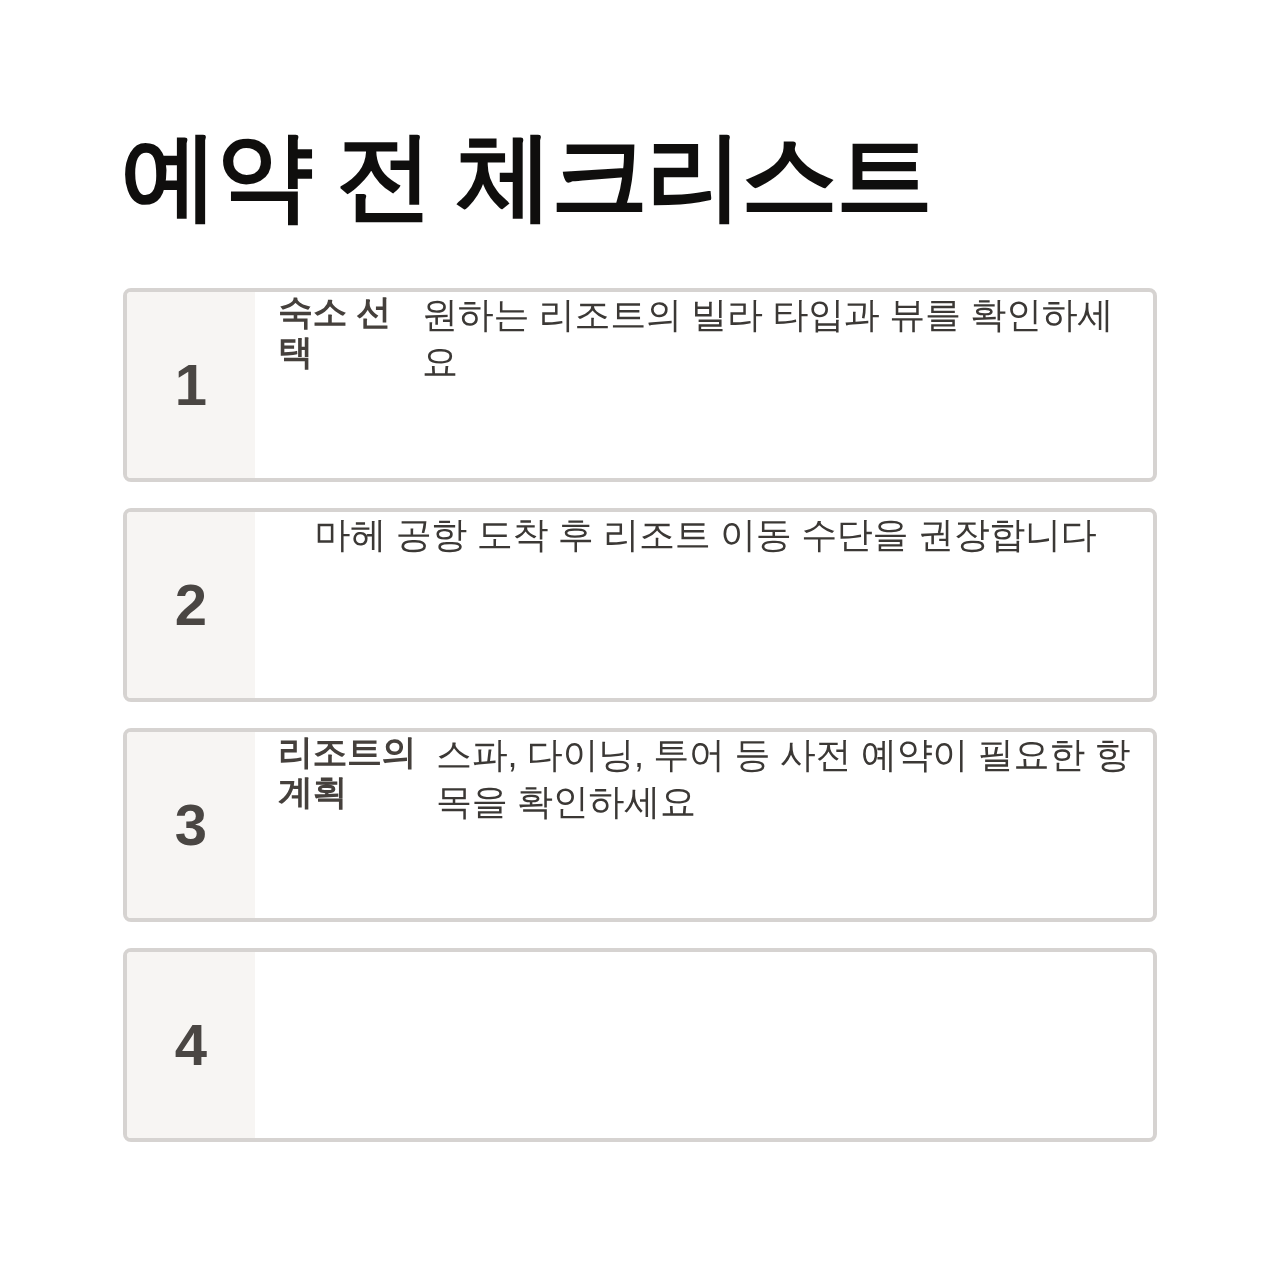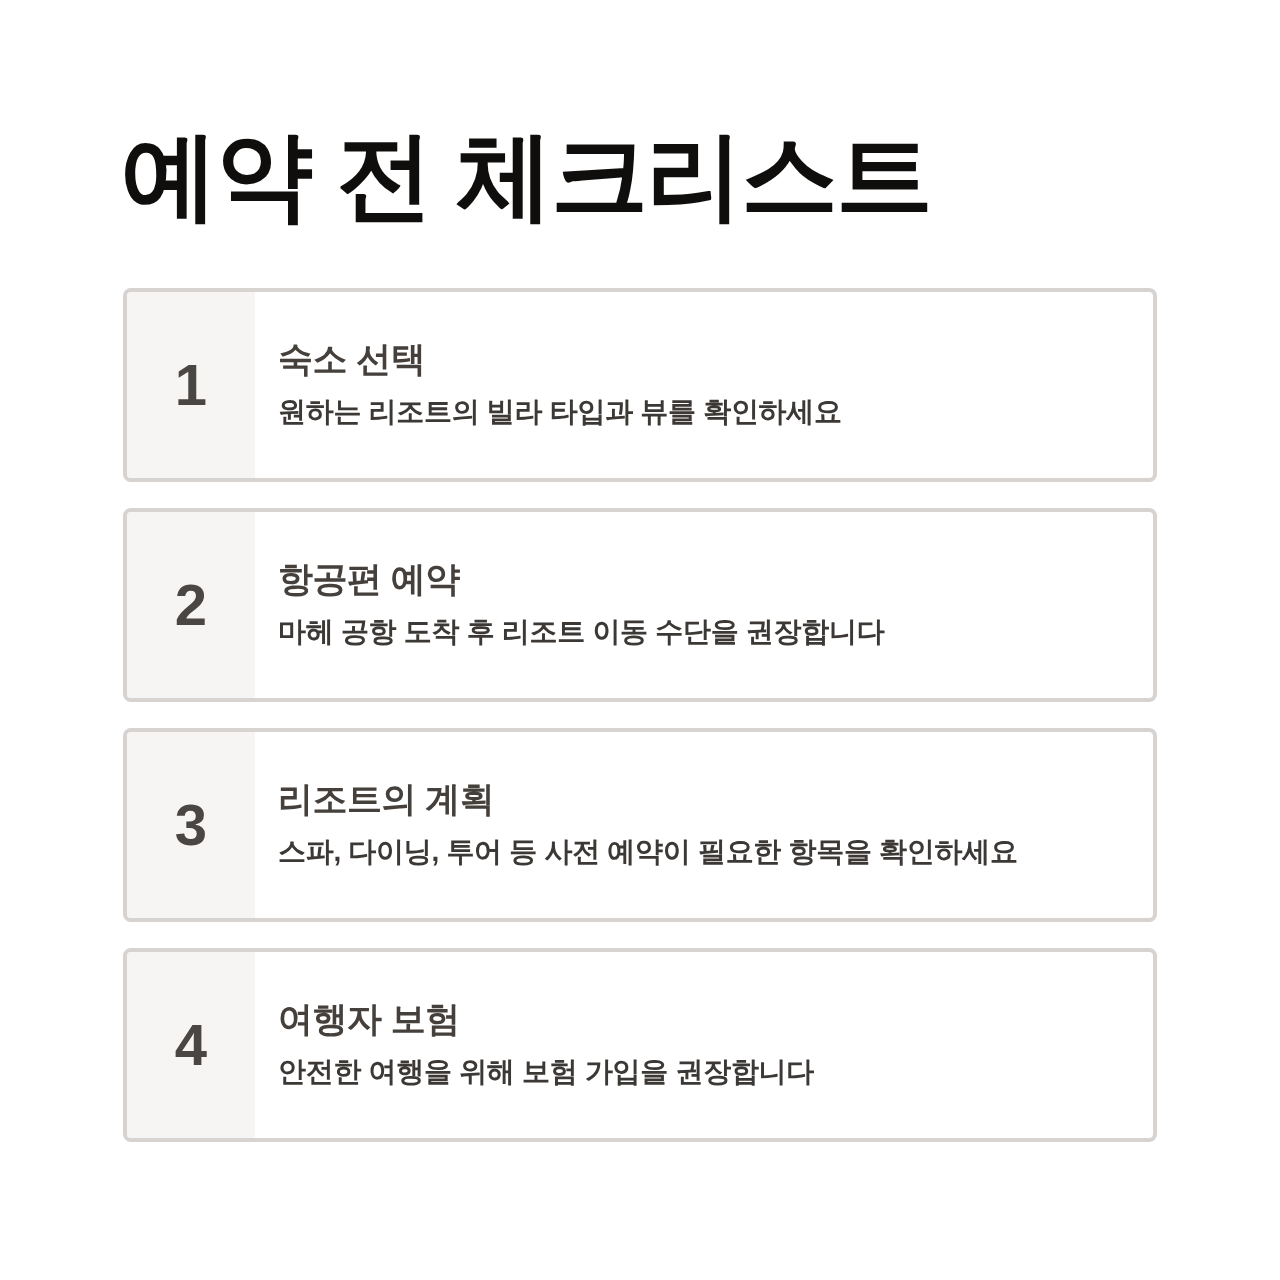--- a/index.html
+++ b/index.html
@@ -56,36 +56,36 @@
   }
   .num {
     font-size: 58px;
     font-weight: 700;
     color: #4a4643;
     line-height: 1;
   }
   .card-body {
     flex: 1;
     display: flex;
-    flex-direction: column;
+    flex-direction: row;
     justify-content: center;
     padding-left: 23px;
     padding-right: 20px;
   }
   .card-title {
     font-size: 35px;
     font-weight: 800;
     color: #45403c;
     line-height: 1.15;
     margin-bottom: 15px;
     letter-spacing: -0.5px;
   }
   .card-desc {
-    font-size: 28px;
-    font-weight: 700;
+    font-size: 36px;
+    font-weight: 400;
     color: #3b3835;
     line-height: 1.3;
     letter-spacing: -0.3px;
   }
 </style>
 </head>
 <body>
 
 <div class="page">
 
@@ -101,39 +101,34 @@
         <div class="card-title">숙소 선택</div>
         <div class="card-desc">원하는 리조트의 빌라 타입과 뷰를 확인하세요</div>
       </div>
     </div>
 
     <div class="card">
       <div class="num-col">
         <span class="num">2</span>
       </div>
       <div class="card-body">
-        <div class="card-title">항공편 예약</div>
         <div class="card-desc">마헤 공항 도착 후 리조트 이동 수단을 권장합니다</div>
       </div>
     </div>
 
     <div class="card">
       <div class="num-col">
         <span class="num">3</span>
       </div>
       <div class="card-body">
         <div class="card-title">리조트의 계획</div>
         <div class="card-desc">스파, 다이닝, 투어 등 사전 예약이 필요한 항목을 확인하세요</div>
       </div>
     </div>
 
     <div class="card">
       <div class="num-col">
         <span class="num">4</span>
       </div>
-      <div class="card-body">
-        <div class="card-title">여행자 보험</div>
-        <div class="card-desc">안전한 여행을 위해 보험 가입을 권장합니다</div>
-      </div>
     </div>
 
   </div>
 </div>
 
 </body></html>

